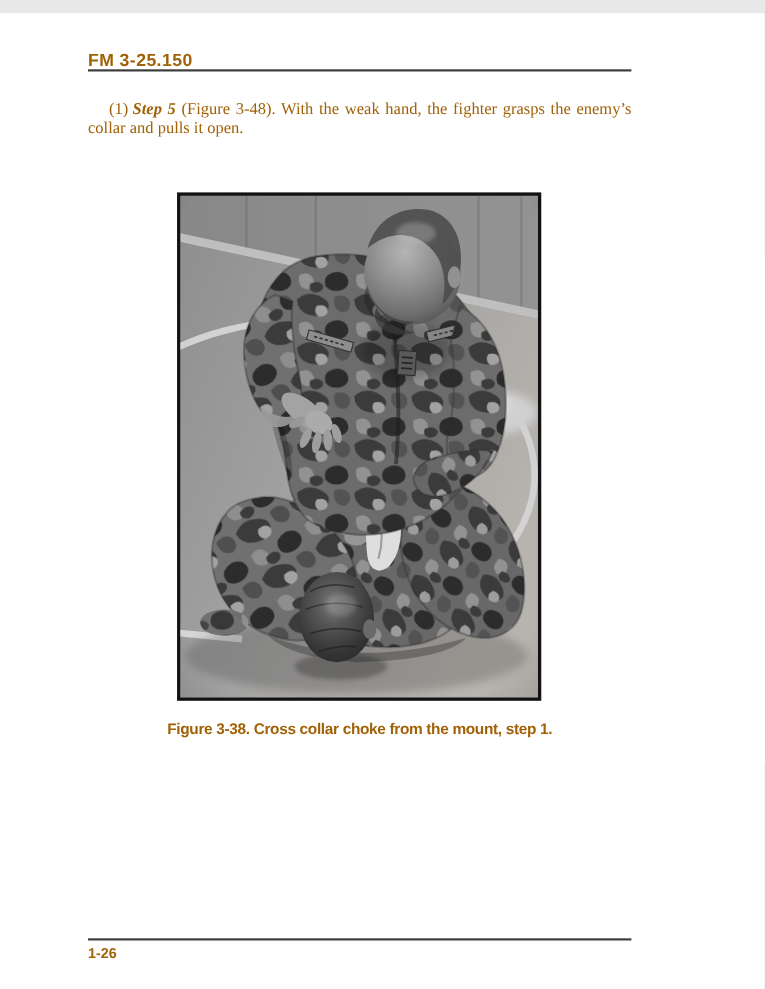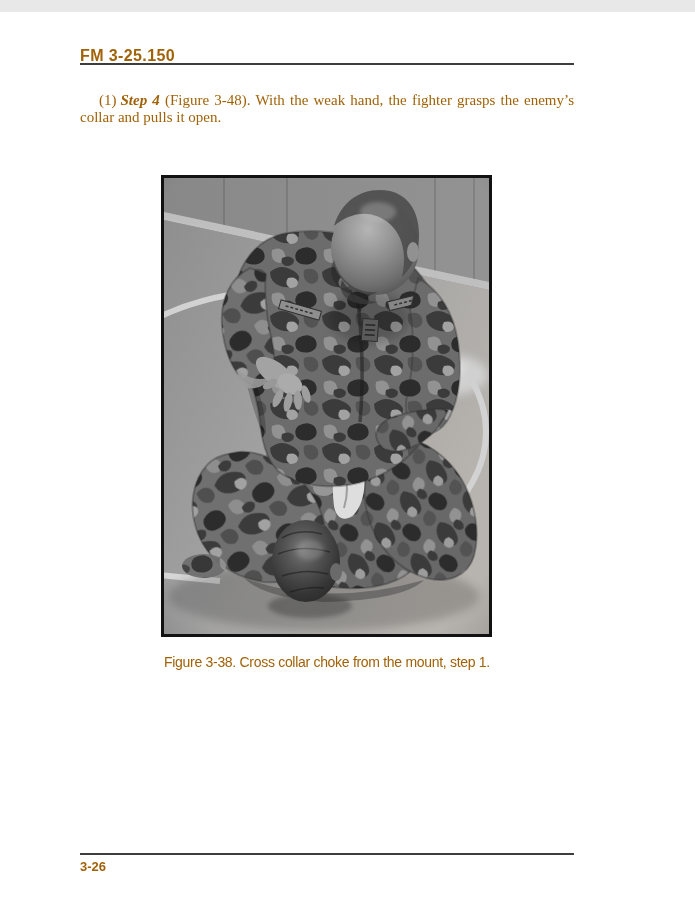--- a/index.html
+++ b/index.html
@@ -33,38 +33,38 @@
     width:331px;height:462px;
     border:3px solid #121212;
     box-sizing:border-box;
     background:#9a9a9a;
   }
   .photo svg{display:block;}
   .caption{
     position:absolute;left:80px;top:642px;width:494px;
     text-align:center;
     font-family:"Liberation Sans","DejaVu Sans",sans-serif;
-    font-weight:normal;font-size:14px;letter-spacing:-0.3px;
+    font-weight:bold;font-size:14px;letter-spacing:-0.3px;
   }
   .page-num{
     position:absolute;left:80px;top:847px;
     font-family:"Liberation Sans","DejaVu Sans",sans-serif;
     font-weight:bold;font-size:13px;
   }
 </style>
 </head>
 <body>
 
 <div class="page">
 
   <span class="doc-num">FM 3-25.150</span>
   <div class="rule header-rule"></div>
 
   <div class="body-text">
-    <p><span class="lbl-1">(1)</span><b><i>Step 4</i></b> <span>(Figure 3-48). With the weak hand, the fighter grasps the enemy’s collar and pulls it open.</span></p>
+    <p><span class="lbl-1">(1)</span><b><i>Step 5</i></b> <span>(Figure 3-48). With the weak hand, the fighter grasps the enemy’s collar and pulls it open.</span></p>
   </div>
 
   <figure style="margin:0">
     <div class="photo">
       <svg width="325" height="456" viewBox="0 0 325 456" xmlns="http://www.w3.org/2000/svg">
         <defs>
           <linearGradient id="wallG" x1="0" y1="0" x2="1" y2="0">
             <stop offset="0" stop-color="#888888"></stop>
               <stop offset="1" stop-color="#939393"></stop>
           </linearGradient>
@@ -240,15 +240,15 @@
           </g>
         </g>
 
         <rect x="0" y="0" width="325" height="456" fill="url(#vignG)"></rect>
       </svg>
     </div>
     <figcaption class="caption">Figure 3-38. Cross collar choke from the mount, step 1.</figcaption>
   </figure>
 
   <div class="rule footer-rule"></div>
-  <span class="page-num">3-26</span>
+  <span class="page-num">1-26</span>
 
 </div>
 
 </body></html>

